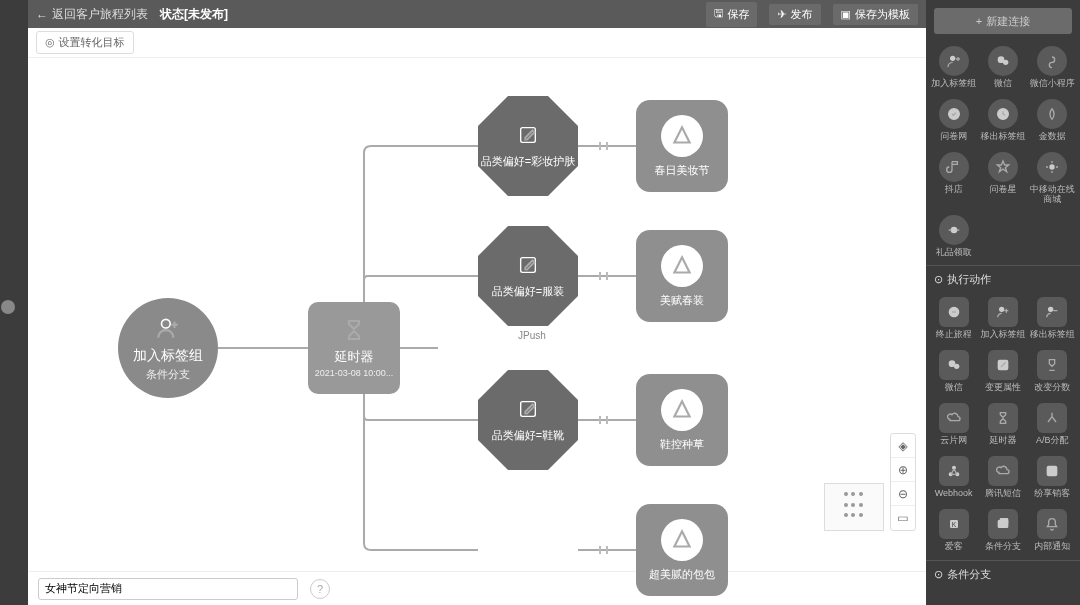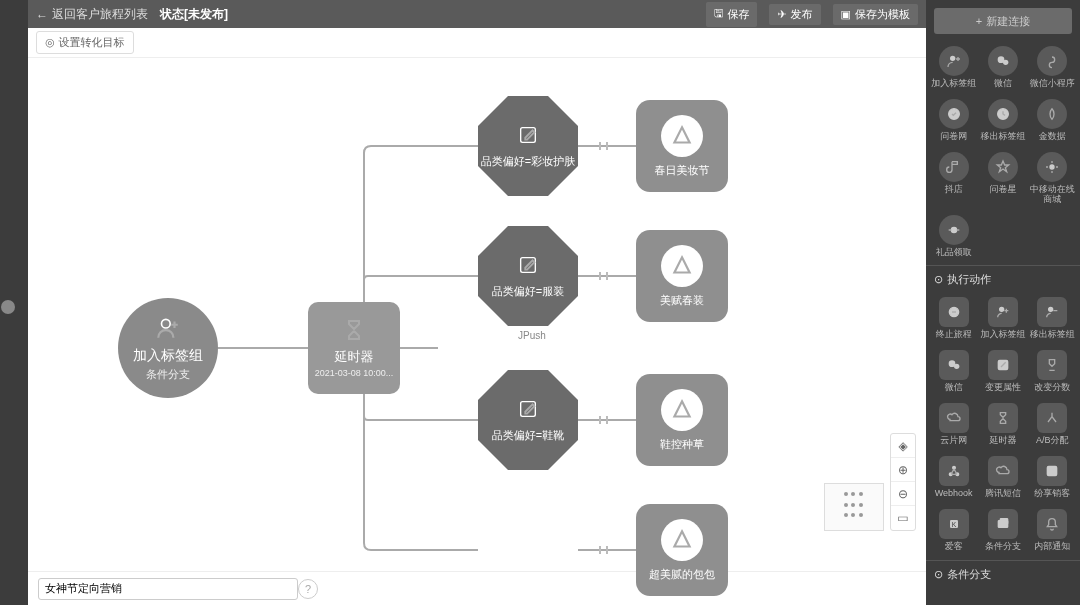--- a/index.html
+++ b/index.html
@@ -30,21 +30,21 @@
 .rnd .ball svg{width:26px;height:26px}
 .rnd .lbl{font-size:11px}
 .caption{position:absolute;font-size:10px;color:#888}
 .connector{position:absolute;background:none}
 .zoom-ctrl{position:absolute;right:10px;bottom:40px;display:flex;flex-direction:column;border:1px solid #ddd;border-radius:3px;background:#fff}
 .zoom-ctrl div{width:24px;height:24px;display:flex;align-items:center;justify-content:center;font-size:12px;color:#666;border-bottom:1px solid #eee;cursor:pointer}
 .zoom-ctrl div:last-child{border:none}
 .minimap{position:absolute;right:42px;bottom:40px;width:60px;height:48px;border:1px solid #ddd;background:#fafafa;display:flex;align-items:center;justify-content:center}
 .minimap-inner{width:20px;height:30px;display:grid;grid-template-columns:repeat(3,1fr);gap:2px}
 .minimap-inner span{background:#999;border-radius:50%;width:4px;height:4px}
-.bottombar{height:34px;border-top:1px solid #eee;display:flex;align-items:center;padding:0 10px;gap:0}
+.bottombar{height:34px;border-top:1px solid #eee;display:flex;align-items:center;padding:0 10px;gap:12px}
 .name-input{width:260px;height:22px;border:1px solid #ccc;border-radius:3px;padding:0 6px;font-size:11px}
 .help{width:20px;height:20px;border:1px solid #ccc;border-radius:50%;display:flex;align-items:center;justify-content:center;color:#aaa;font-size:11px;cursor:pointer}
 .right-panel{width:154px;background:#3c3c3c;color:#ccc;font-size:10px;overflow-y:auto}
 .new-btn{margin:8px;height:26px;background:#6b6b6b;border-radius:3px;display:flex;align-items:center;justify-content:center;gap:4px;cursor:pointer;font-size:11px}
 .pgrid{display:grid;grid-template-columns:repeat(3,1fr);gap:2px;padding:0 4px}
 .pitem{display:flex;flex-direction:column;align-items:center;padding:4px 0;cursor:pointer}
 .pitem .picn{width:30px;height:30px;border-radius:50%;background:#5a5a5a;display:flex;align-items:center;justify-content:center;margin-bottom:3px}
 .pitem .picn svg{width:16px;height:16px;fill:#ccc}
 .pitem .plbl{font-size:9px;color:#bbb;text-align:center;line-height:1.1}
 .psec{padding:6px 8px;font-size:11px;color:#ddd;display:flex;align-items:center;gap:4px;border-top:1px solid #555;margin-top:4px}

